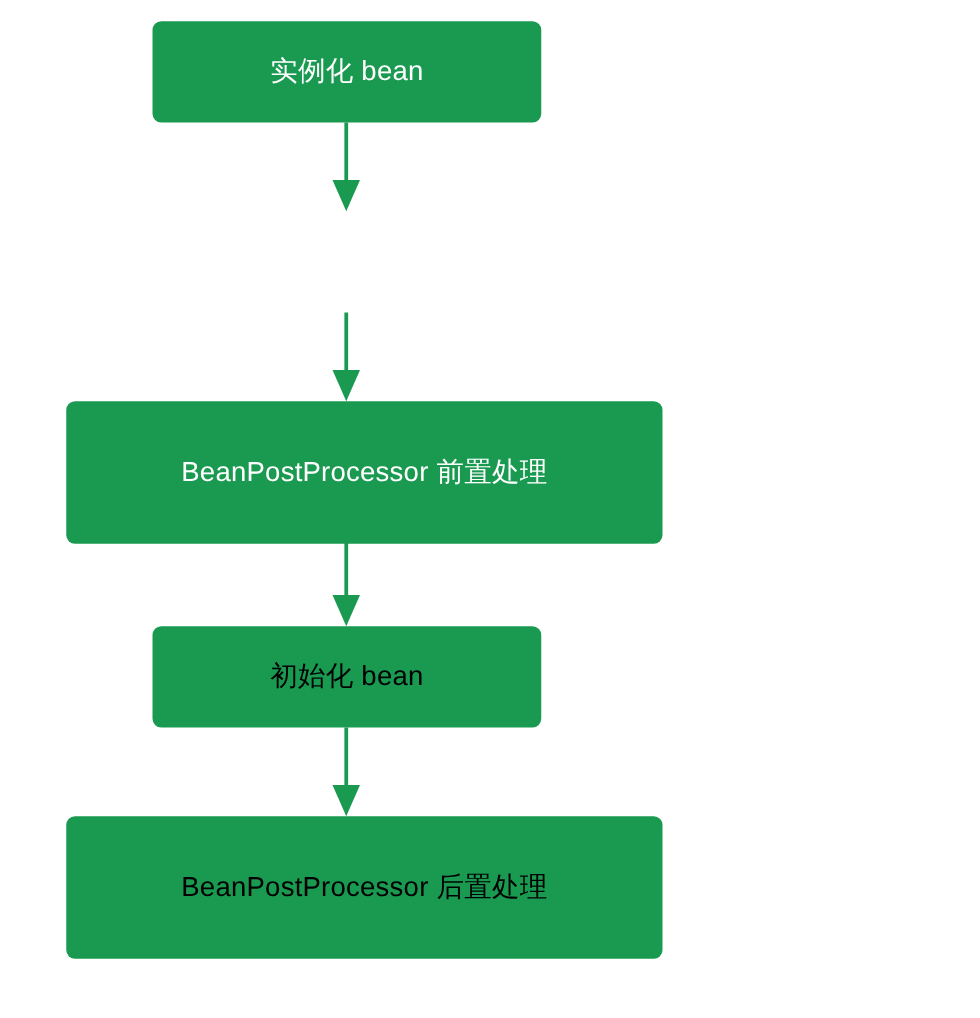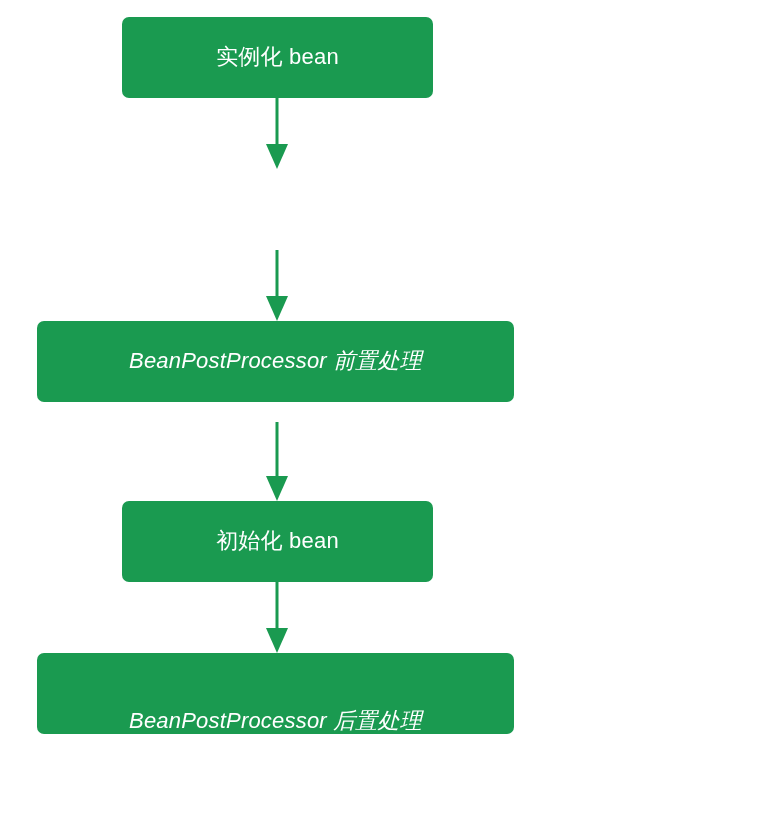--- a/index.html
+++ b/index.html
@@ -35,24 +35,23 @@
     white-space: nowrap;
     text-align: center;
     user-select: none;
   }
   .node-narrow {
     left: 122px;
     width: 311px;
     height: 81px;
   }
   .node-wide {
-    left: 37px;
+    left: 53px;
     width: 477px;
-    height: 81px;
-    font-style: italic;
+    height: 114px;
   }
   .node-label {
     display: inline-block;
   }
   .edge {
     position: absolute;
     left: 0;
     top: 0;
     width: 784px;
     height: 814px;
@@ -85,19 +84,19 @@
       <div class="edge-head" style="left: 277px; top: 476px; border-top: 25px solid rgb(26, 154, 80);"></div>
       <div class="edge-stem" style="left: 277px; top: 582px; height: 46px; background: rgb(26, 154, 80);"></div>
       <div class="edge-head" style="left: 277px; top: 628px; border-top: 25px solid rgb(26, 154, 80);"></div>
     </div>
 <div class="node node-narrow" style="top: 17px; background: rgb(26, 154, 80); color: rgb(255, 255, 255);">
       <span class="node-label">实例化 bean</span>
     </div>
     <div class="node node-wide" style="top: 321px; background: rgb(26, 154, 80); color: rgb(255, 255, 255);">
       <span class="node-label">BeanPostProcessor 前置处理</span>
     </div>
-    <div class="node node-narrow" style="top: 501px; background: rgb(26, 154, 80); color: #ffffff;">
+    <div class="node node-narrow" style="top: 501px; background: rgb(26, 154, 80); color: #000000;">
       <span class="node-label">初始化 bean</span>
     </div>
-    <div class="node node-wide" style="top: 653px; background: rgb(26, 154, 80); color: #ffffff; align-items: flex-end;">
+    <div class="node node-wide" style="top: 653px; background: rgb(26, 154, 80); color: #000000;">
       <span class="node-label">BeanPostProcessor 后置处理</span>
     </div>
   </div>
 
 </body></html>

